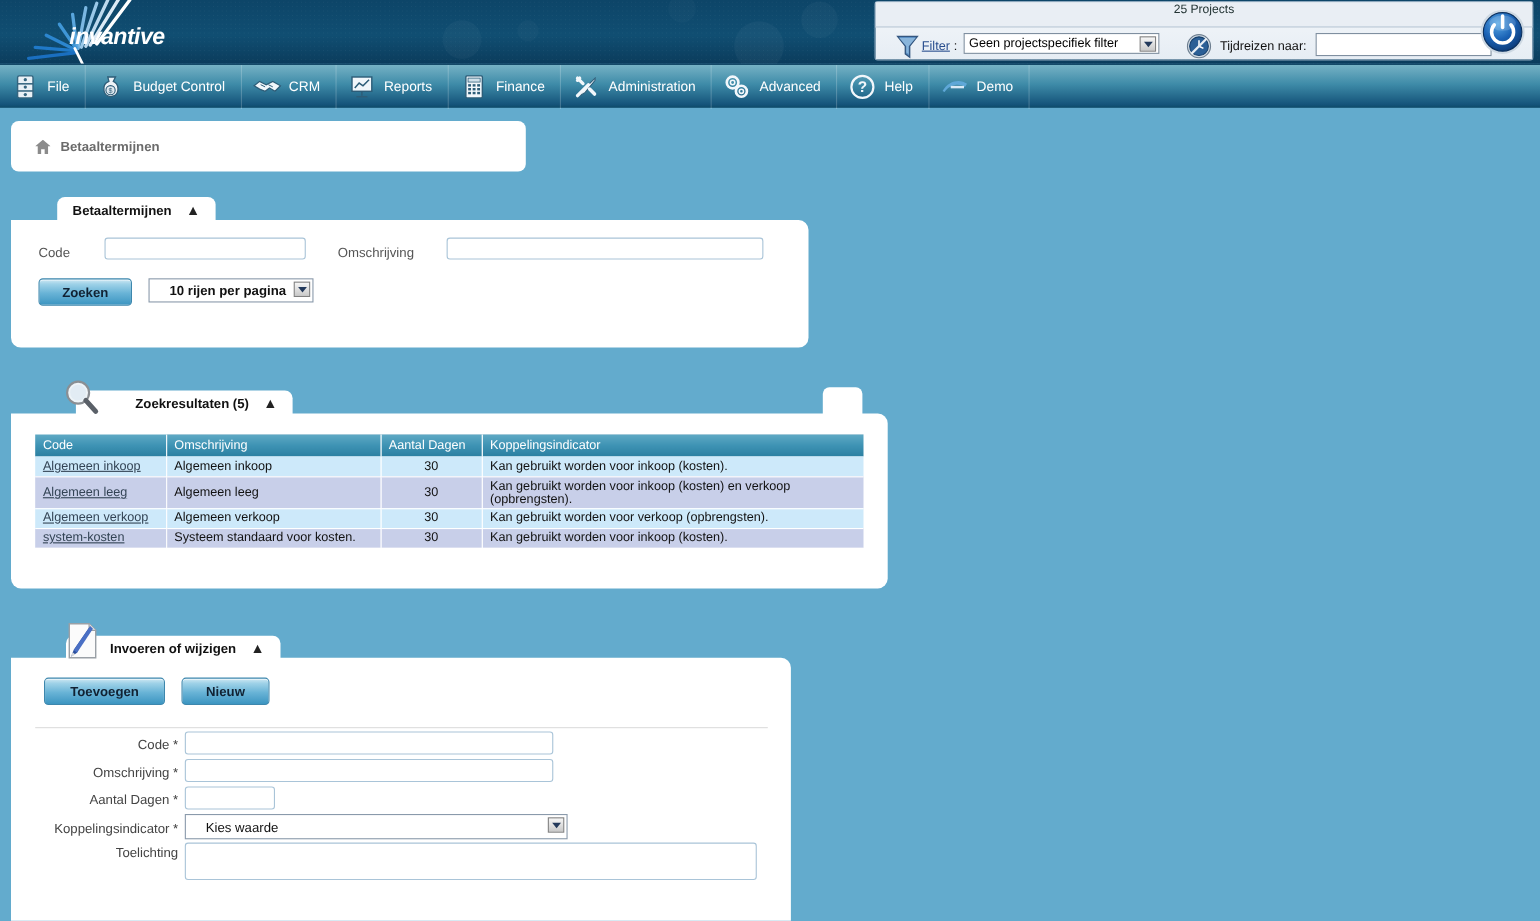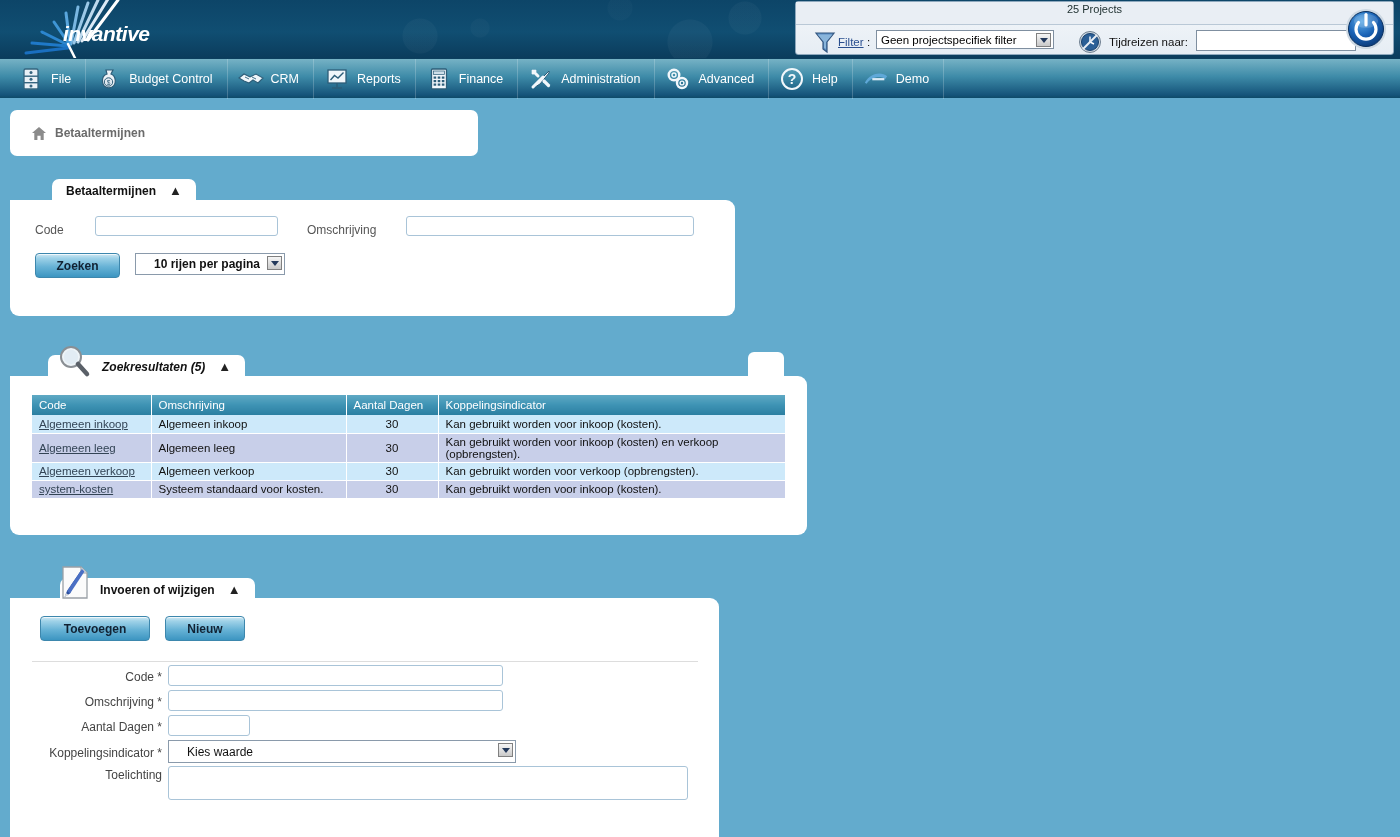--- a/index.html
+++ b/index.html
@@ -87,21 +87,21 @@
   }
   .power-btn {
     position: absolute; left: 1345px; top: 8px; width: 42px; height: 42px; cursor: pointer;
   }
 
   
   .menubar {
     position: absolute; top: 58px; left: 0; width: 1400px; height: 40px;
     background: linear-gradient(180deg,#76b2c5 0%, #3e8ba8 45%, #15547a 92%, #0d4a68 100%);
     border-top: 1px solid #0c3f5e;
-    display: flex; align-items: center; padding-left: 8px;
+    display: flex; align-items: center;
   }
   .menu-item {
     height: 40px; display: flex; align-items: center; gap: 7px;
     padding: 0 14px 0 10px; border-right: 1px solid rgba(255,255,255,.20);
     cursor: pointer; color: #fff; font-size: 12.5px; white-space: nowrap;
   }
   .menu-item:first-child { border-left: none; }
   .menu-icon { width: 26px; height: 26px; display: flex; align-items: center; justify-content: center; }
 
   
@@ -151,21 +151,21 @@
     box-shadow: inset 0 1px 0 rgba(255,255,255,.7);
   }
   .dropdown {
     position: absolute; background: #fff; border: 1px solid #8a9aab;
     font-size: 12px; font-weight: bold; color: #111;
     display: flex; align-items: center; padding-left: 18px;
   }
   .dropdown .sel-arrow { top: 2px; }
 
   
-  #resultsPanelTab { left: 48px; top: 355px; padding-left: 54px; font-style: italic; }
+  #resultsPanelTab { left: 69px; top: 355px; padding-left: 54px; }
   #resultsIcon { position: absolute; left: 56px; top: 343px; z-index: 4; }
   #resultsPanelBody { left: 10px; top: 376px; width: 797px; height: 159px; border-top-left-radius: 0; }
   #resultsSideTab { position: absolute; left: 748px; top: 352px; width: 36px; height: 26px; background: #fff; border-radius: 6px 6px 0 0; z-index: 1; }
 
   table.grid {
     position: absolute; left: 22px; top: 19px;
     border-collapse: collapse; font-size: 11.5px;
     width: 753px;
   }
   table.grid th {

